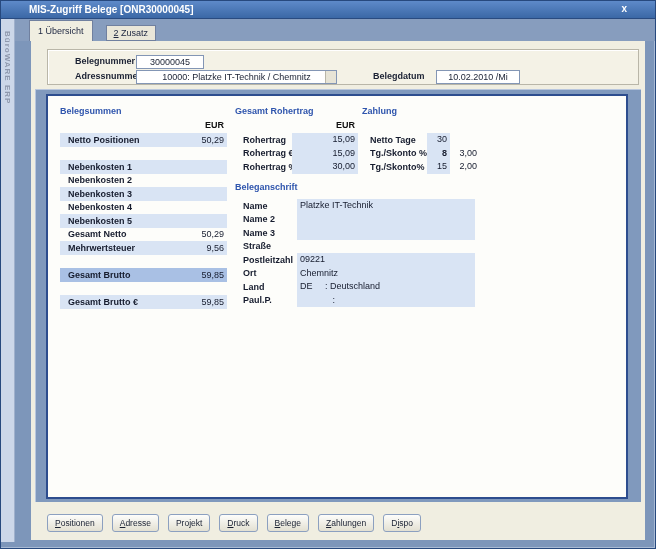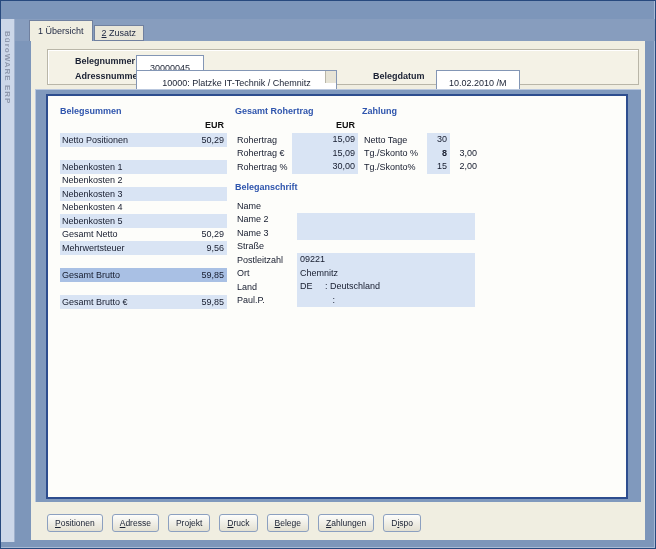--- a/index.html
+++ b/index.html
@@ -24,47 +24,47 @@
   }
   .branding span {
     position:absolute; top:12px; left:2px;
     writing-mode:vertical-rl; font-size:8px; font-weight:bold;
     color:#8e98ad; letter-spacing:1px; white-space:nowrap;
   }
   .main { position:absolute; left:14px; top:0; right:0; bottom:0; }
   .tabstrip { height:22px; background:#879dbe; display:flex; align-items:flex-end; padding-left:14px; }
   .tab { font-size:9px; color:#1c2540; padding:5px 8px; white-space:nowrap; }
   .tab.active { background:#f0eee1; border:1px solid #70809f; border-bottom:none; }
-  .tab.inactive { background:#e9e6d9; border:1px solid #70809f; margin-left:1px; padding:2px 7px; }
+  .tab.inactive { background:#e9e6d9; border:1px solid #70809f; margin-left:13px; padding:2px 7px; }
   .page { position:absolute; left:16px; right:10px; top:22px; bottom:8px; background:#f0eee1; }
   .fieldset {
     position:absolute; left:16px; right:6px; top:8px; height:36px;
     background:#f4f2e6; border:1px solid #b9b6a8; box-shadow:inset 1px 1px 0 #ffffff;
   }
   .field-label { position:absolute; font-size:9px; font-weight:bold; color:#1a2133; white-space:nowrap; }
   .inputbox {
     position:absolute; height:14px; background:#fff; border:1px solid #8396b5;
-    font-size:9px; color:#1a2133; text-align:center; padding:12px;
+    font-size:9px; color:#1a2133; text-align:center; padding:0;
     font-family:"Liberation Sans", sans-serif;
   }
   .lookup-sq { position:absolute; width:11px; height:12px; background:#e7e4d6; border-left:1px solid #b9b6a8; }
   .inset {
     position:absolute; left:4px; right:4px; top:48px; bottom:38px;
     background:#8099bd; border-top:1px solid #b9c7de; border-left:1px solid #b9c7de;
   }
   .panel { position:absolute; left:10px; top:4px; width:582px; height:405px; background:#fdfdfa; border:2px solid #2d4d8e; }
   .col { position:absolute; }
   .col-summen   { left:12px;  top:10px; width:167px; }
   .col-rohertrag{ left:187px; top:10px; width:123px; }
   .col-zahlung  { left:314px; top:10px; width:120px; }
   .col-anschrift{ left:187px; top:86px; width:240px; }
   .section-title { font-size:9px; font-weight:bold; color:#2f55ad; height:14px; }
   .eur-header { font-size:9px; font-weight:bold; color:#111; text-align:right; height:13px; padding-right:3px; }
   .trow { height:13.5px; display:flex; align-items:center; font-size:9px; }
-  .trow .lbl { font-weight:normal; color:#161c2e; flex:1; padding-left:2px; white-space:nowrap; }
+  .trow .lbl { font-weight:bold; color:#161c2e; flex:1; padding-left:8px; white-space:nowrap; }
   .trow .val { color:#161c2e; text-align:right; padding-right:3px; }
   .col-summen .val { width:46px; }
   .row-shaded { background:#d9e4f4; }
   .row-highlight { background:#a9c0e4; }
   .vcell { background:#d9e4f4; text-align:right; padding-right:3px; color:#161c2e; height:13.5px; line-height:13.5px; }
   .col-rohertrag .lbl { width:57px; flex:none; }
   .col-rohertrag .vcell { width:66px; }
   .col-zahlung .lbl { width:65px; flex:none; }
   .col-zahlung .v1 { width:23px; }
   .col-zahlung .v2 { width:28px; margin-left:2px; background:none; }
@@ -79,20 +79,24 @@
     background:linear-gradient(to bottom,#fdfdfb,#e3e0d2);
     border:1px solid #8ca0c0; border-radius:3px; padding:2px 7px;
     display:flex; align-items:center; white-space:nowrap;
   }
   u { text-decoration:underline; }
 </style>
 </head>
 <body>
 
 <div class="window">
+  <div class="titlebar">
+    <span>MIS-Zugriff Belege [ONR30000045]</span>
+    <span class="close-x">x</span>
+  </div>
 
   <div class="body">
     <div class="branding">
       <span>BüroWARE ERP</span>
     </div>
 
     <div class="main">
       <div class="tabstrip" id="tabstrip">
           <div class="tab active">1 Übersicht</div>
           <div class="tab inactive"><u>2</u> Zusatz</div>
@@ -205,20 +209,21 @@
                   </div>
                 </div>
             </div>
 
             <div class="col col-anschrift">
               <div class="section-title">Beleganschrift</div>
               <div style="height:3px;"></div>
               <div id="anschrift-rows">
                   <div class="trow">
                     <span class="lbl">Name</span>
+                    <span class="aval">Platzke IT-Technik</span>
                   </div>
                   <div class="trow">
                     <span class="lbl">Name 2</span>
                     <span class="aval"></span>
                   </div>
                   <div class="trow">
                     <span class="lbl">Name 3</span>
                     <span class="aval"></span>
                   </div>
                   <div class="trow">

